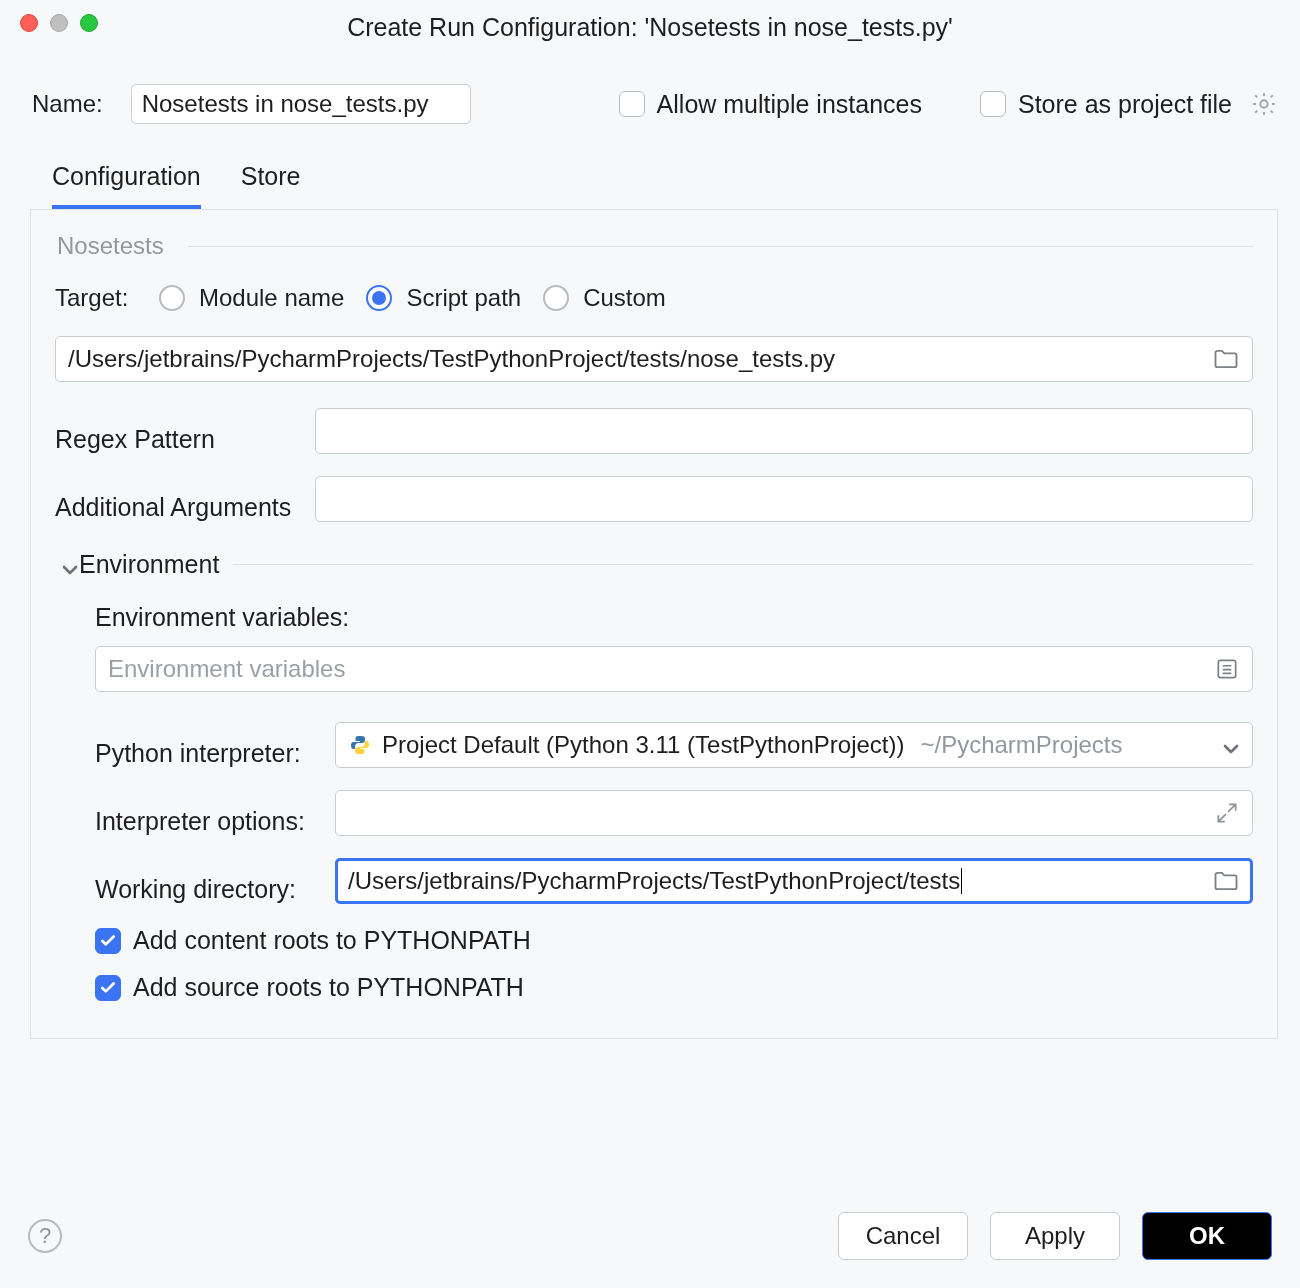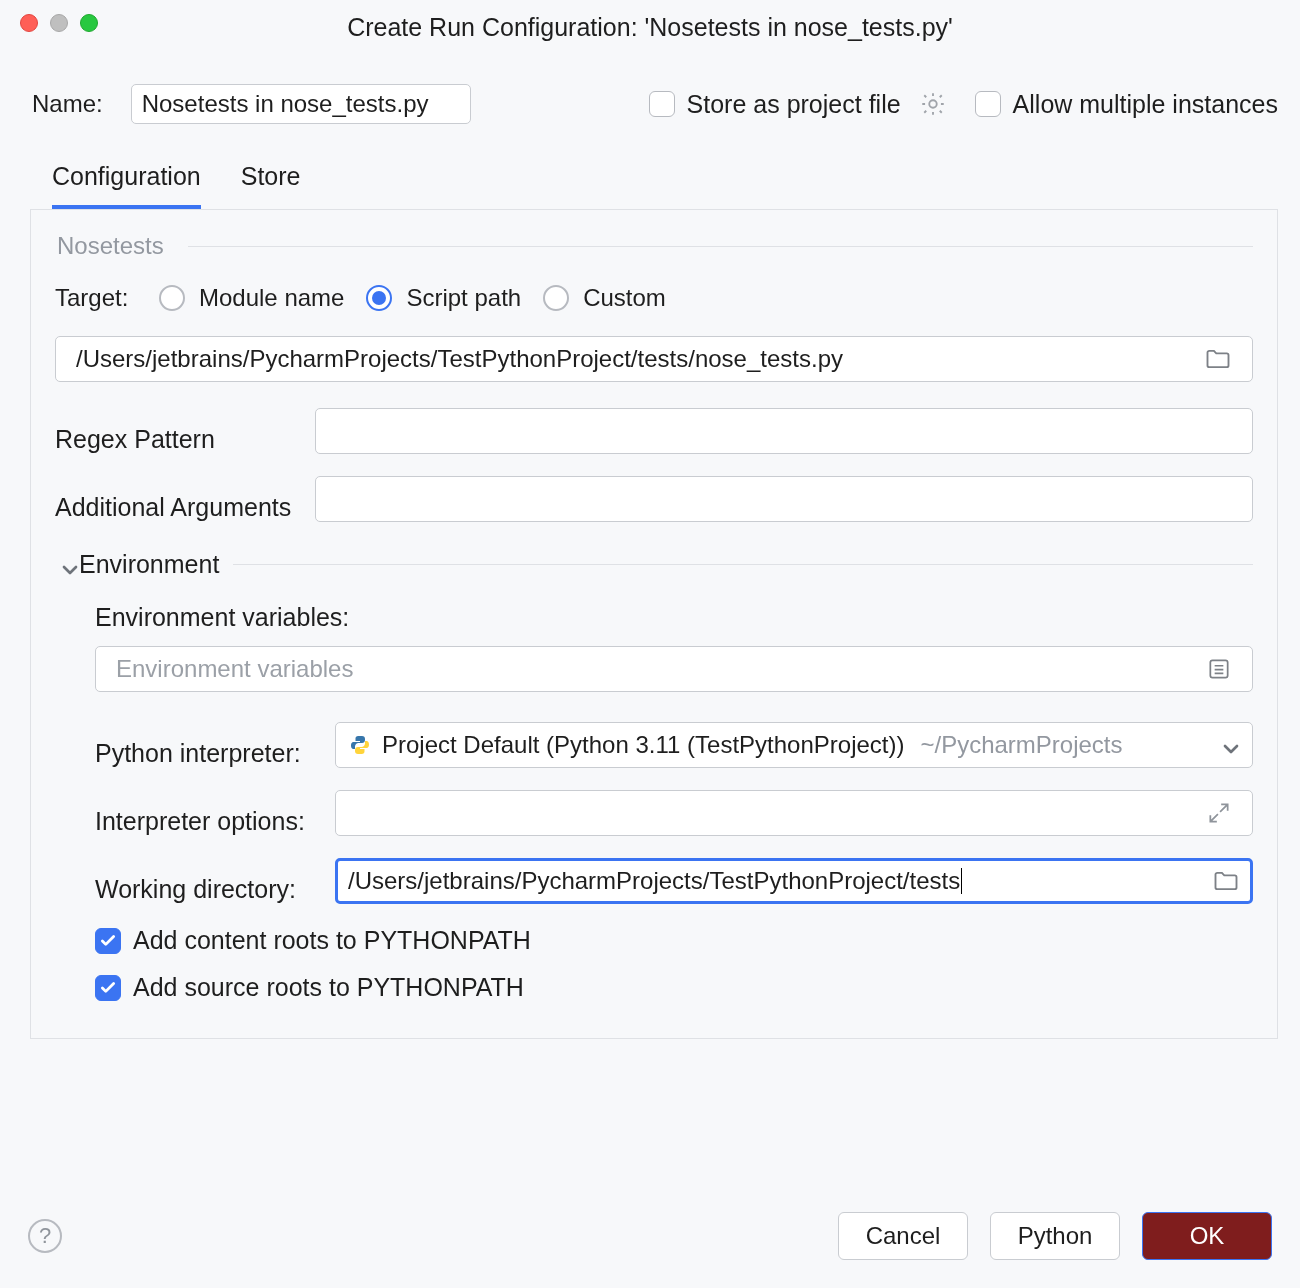--- a/index.html
+++ b/index.html
@@ -55,21 +55,21 @@
   .row { display:flex; align-items:center; gap:18px; margin-bottom:22px; }
   .radio {
     width:26px; height:26px; border-radius:50%; border:2px solid #b7bac0; background:#fff;
     display:inline-flex; align-items:center; justify-content:center; flex:0 0 auto;
   }
   .radio.sel { border-color:#3b74f2; }
   .radio.sel::after { content:""; width:14px; height:14px; background:#3b74f2; border-radius:50%; }
 
   .text-input {
     flex:1; height:46px; border:1px solid #c9ccd1; border-radius:5px; background:#fff;
-    display:flex; align-items:center; padding:0 20px; font-size:24px; color:#1e1e1e;
+    display:flex; align-items:center; padding:0 12px; font-size:24px; color:#1e1e1e;
     overflow:hidden; white-space:nowrap;
   }
   .text-input.focused { border:3px solid #3b74f2; padding:12px 10px; }
   .folder-btn { width:28px; height:28px; color:#7d8187; margin-left:auto; flex:0 0 auto; }
   .list-btn { width:26px; height:26px; color:#7d8187; margin-left:auto; flex:0 0 auto; }
   .expand-btn { width:26px; height:26px; color:#8f949b; margin-left:auto; flex:0 0 auto; }
 
   .label-col { width:260px; font-size:25px; padding-right:10px; }
   .form-row { display:flex; align-items:flex-end; margin-bottom:22px; }
   .form-row .text-input { flex:1; }
@@ -94,21 +94,21 @@
 
   .footer {
     margin-top:auto; padding:24px 28px 28px 28px; display:flex; align-items:center; gap:22px;
   }
   .help { width:34px; height:34px; border:2px solid #b7bac0; border-radius:50%; color:#8f949b;
           display:flex; align-items:center; justify-content:center; font-size:22px; }
   .btn {
     height:48px; min-width:130px; border:1px solid #c9ccd1; background:#fff; border-radius:6px;
     display:inline-flex; align-items:center; justify-content:center; font-size:24px; padding:0 26px;
   }
-  .btn.primary { background:#7f1d1d; border-color:#3b74f2; color:#fff; font-weight:400; }
+  .btn.primary { background:#000000; border-color:#3b74f2; color:#fff; font-weight:700; }
 
   .placeholder { color:#9ba0a7; }
 
 </style>
 </head>
 <body>
 
 <div class="window">
 
   <div class="titlebar">
@@ -119,38 +119,38 @@
     </div>
     <span>Create Run Configuration: 'Nosetests in nose_tests.py'</span>
   </div>
 
   <div class="top-row">
     <span>Name:</span>
     <div class="name-field">
       <span>Nosetests in nose_tests.py</span>
     </div>
     <div class="spacer-flex"></div>
+    <div class="chk-row">
+      <span class="checkbox">
+        
+      </span>
+      <span>Allow multiple instances</span>
+    </div>
     <div class="chk-row" style="margin-left:30px;">
       <span class="checkbox">
         
       </span>
       <span>Store as project file</span>
       <span class="gear-icon">
         <svg viewBox="0 0 24 24" width="28" height="28" fill="none" stroke="currentColor" stroke-width="1.6">
           <circle cx="12" cy="12" r="3.2"></circle>
           <path d="M12 2.8v2.4M12 18.8v2.4M4.5 4.5l1.7 1.7M17.8 17.8l1.7 1.7M2.8 12h2.4M18.8 12h2.4M4.5 19.5l1.7-1.7M17.8 6.2l1.7-1.7"></path>
         </svg>
       </span>
     </div>
-    <div class="chk-row">
-      <span class="checkbox">
-        
-      </span>
-      <span>Allow multiple instances</span>
-    </div>
   </div>
 
   <div class="tabs">
     <div class="tab active"><span>Configuration</span></div>
     <div class="tab"><span>Store</span></div>
   </div>
   <div class="tabline"></div>
 
   <div class="panel">
 
@@ -284,19 +284,19 @@
     </div>
   </div>
 
   <div class="footer">
     <span class="help">?</span>
     <div class="spacer-flex"></div>
     <div class="btn">
         <span>Cancel</span>
       </div>
     <div class="btn">
-        <span>Python</span>
+        <span>Apply</span>
       </div>
     <div class="btn primary">
         <span>OK</span>
       </div>
   </div>
 </div>
 
 </body></html>

